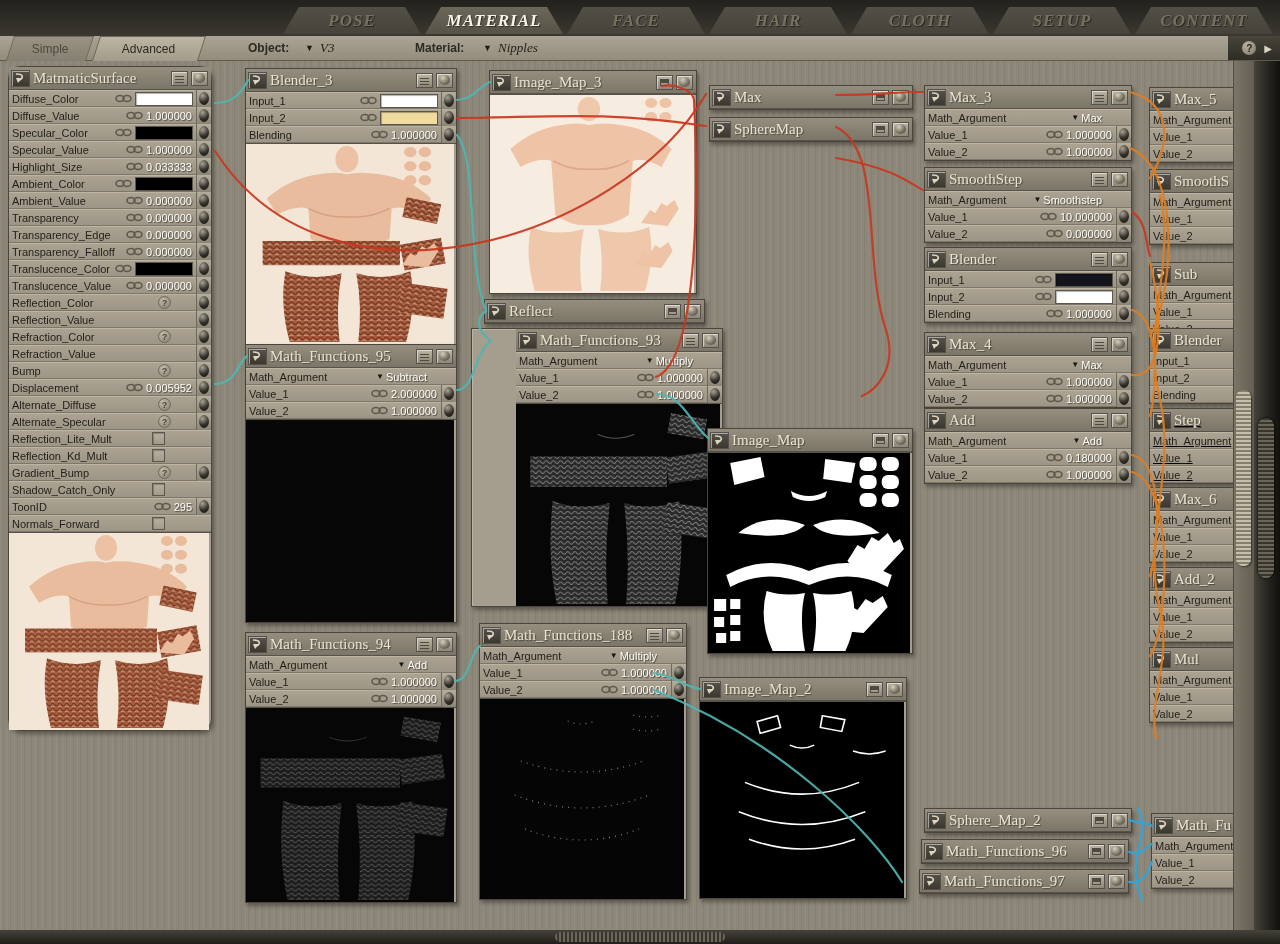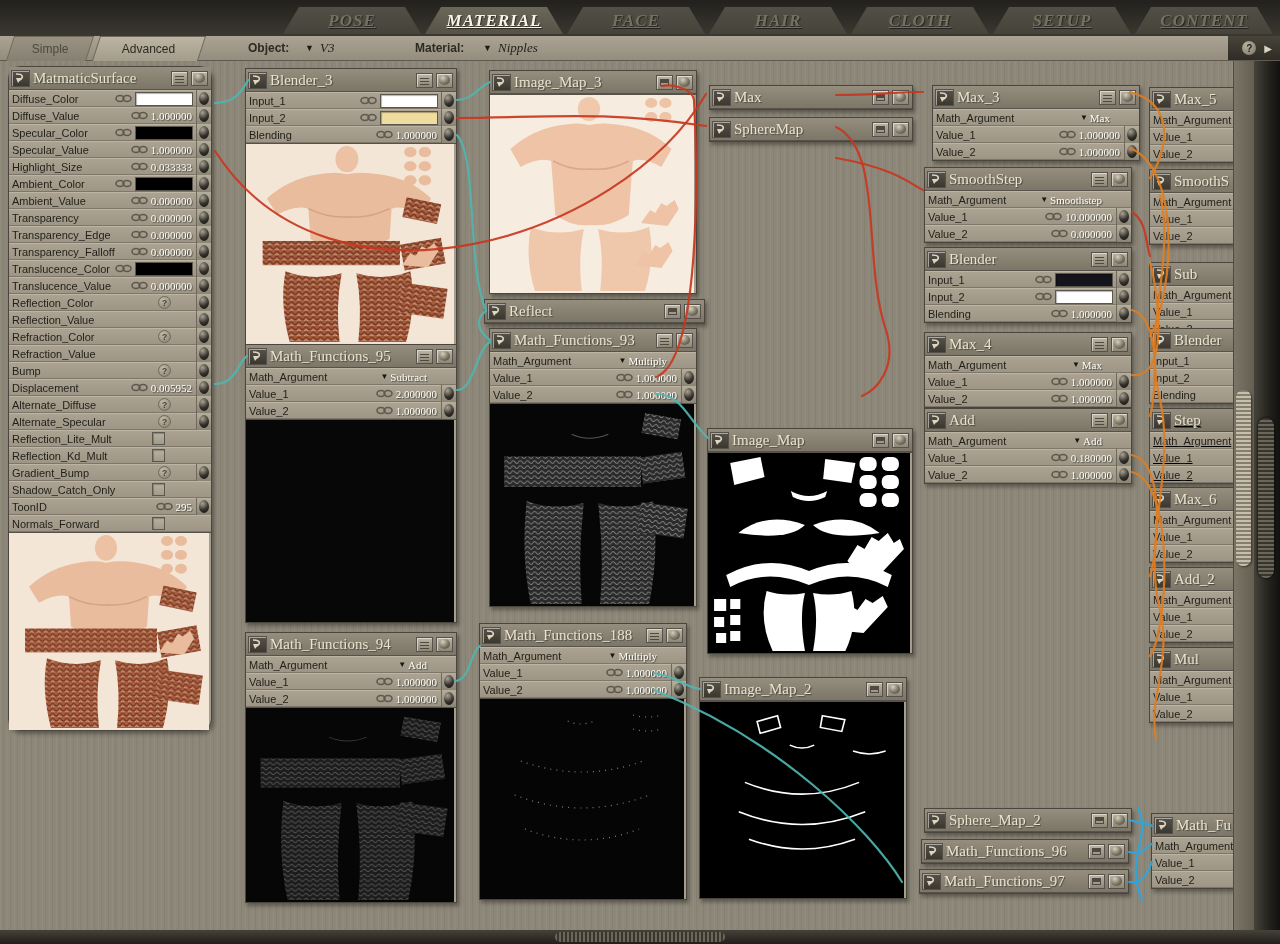--- a/index.html
+++ b/index.html
@@ -8,21 +8,21 @@
     background:
       repeating-linear-gradient(90deg, rgba(255,255,255,.045) 0 1px, rgba(0,0,0,0) 1px 3px, rgba(0,0,0,.05) 3px 4px, rgba(0,0,0,0) 4px 7px),
       #8d8779;}
   
   #tabbar{position:absolute;left:0;top:0;width:1280px;height:36px;background:linear-gradient(#23211d,#3b3831);z-index:6;}
   #tabrow{position:absolute;left:283px;top:7px;display:flex;gap:4px;}
   .ptab{height:27px;min-width:138px;display:flex;align-items:center;justify-content:center;
     background:linear-gradient(#525046,#45433a);color:#75715f;
     font:bold italic 17px "Liberation Serif",serif;letter-spacing:1px;
     clip-path:polygon(16px 0,calc(100% - 16px) 0,100% 100%,0 100%);
-    text-shadow:1px 1px 1px rgba(0,0,0,.5);text-decoration:underline;}
+    text-shadow:1px 1px 1px rgba(0,0,0,.5);}
   .ptab.active{background:linear-gradient(#6b6759,#565246);color:#f7f4ea;}
   
   #toolbar{position:absolute;left:0;top:36px;width:1280px;height:24px;
     background:linear-gradient(#aba495,#948d7e);border-bottom:1px solid #5f5a4f;z-index:6;}
   .mode-tab{position:absolute;top:0;height:24px;display:flex;align-items:center;justify-content:center;
     font:12px "Liberation Sans",sans-serif;transform:skewX(-18deg);border:1px solid #6e6858;border-bottom:none;}
   .mode-tab span{transform:skewX(18deg);}
   #tab-simple{left:10px;width:78px;background:linear-gradient(#9a9384,#868072);color:#4e493d;}
   #tab-advanced{left:96px;width:104px;background:linear-gradient(#bcb5a4,#a39c8b);color:#2c2921;}
   .tb-label{position:absolute;top:5px;font:bold 12px "Liberation Sans",sans-serif;color:#2c2a22;}
@@ -60,21 +60,21 @@
     background:repeating-linear-gradient(0deg,#4e4a42 0 1px,rgba(0,0,0,0) 1px 3px);}
   .nbtn.win{position:relative;}
   .nbtn.win::after{content:"";position:absolute;left:3px;right:3px;top:3px;bottom:3px;border:1px solid #4e4a42;
     background:linear-gradient(#4e4a42 0 3px, rgba(0,0,0,0) 3px);}
   .nbtn.eyeb{display:flex;align-items:center;justify-content:center;}
   .eye{width:11px;height:10px;border-radius:50%;background:radial-gradient(circle at 35% 28%,#d6cfba,#7a7466 55%,#433f35);}
   .row{height:17px;display:flex;align-items:center;padding:0 0 0 3px;box-sizing:border-box;
     background:linear-gradient(#aba292,#9d9585);border-top:1px solid #bdb5a3;border-bottom:1px solid #7e7769;
     font:11px "Liberation Sans",sans-serif;color:#211f19;}
   .rlabel{flex:1;white-space:nowrap;overflow:hidden;}
-  .rvalue{color:#fdfdf6;text-shadow:1px 1px 1px rgba(0,0,0,.55);margin-right:3px;font-family:Liberation Serif, serif;}
+  .rvalue{color:#fdfdf6;text-shadow:1px 1px 1px rgba(0,0,0,.55);margin-right:3px;}
   .chain{width:20px;flex:none;display:flex;align-items:center;}
   .swatch{width:56px;height:12px;flex:none;border:1px solid #5c574e;box-shadow:inset 1px 1px 1px rgba(0,0,0,.3);margin-right:2px;}
   .plug{width:14px;height:17px;flex:none;margin-left:1px;border-left:1px solid #6e695d;
     background:linear-gradient(#b5ae9c,#8a8475);display:flex;align-items:center;justify-content:center;}
   .knob{width:10px;height:13px;border-radius:50%;background:radial-gradient(circle at 35% 28%,#a9a294,#33302a 55%,#11100d);}
   .dd{display:flex;align-items:center;margin-right:26px;gap:2px;}
   .dd .tri{color:#171510;font-size:8px;}
   .helpc{width:13px;height:13px;border-radius:50%;flex:none;margin-right:24px;
     background:radial-gradient(circle at 35% 30%,#c3bcaa,#837d6e);border:1px solid #6e695d;
     color:#4a463c;font:bold 9px "Liberation Sans",sans-serif;display:flex;align-items:center;justify-content:center;box-sizing:border-box;}
@@ -547,21 +547,21 @@
               <path d="M8,5 L4,10 L2,5 Z" fill="#ddd6c2"></path>
             </svg>
           </div>
    <div class="ntitle">Reflect</div>
           <div class="nbtn win"></div>
           <div class="nbtn eyeb">
             <div class="eye"></div>
           </div>
         </div>
       </div>
-      <div class="node" style="left: 489px; top: 268px; width: 206px;">
+      <div class="node" style="left: 471px; top: 268px; width: 206px; padding-left: 44px;">
         <div class="nhdr">
    <div class="nbtn arrowb">
             <svg width="13" height="11" viewBox="0 0 13 11">
               <path d="M2,1 C9,1 10,4 6,7" fill="none" stroke="#ddd6c2" stroke-width="1.6"></path>
               <path d="M8,5 L4,10 L2,5 Z" fill="#ddd6c2"></path>
             </svg>
           </div>
    <div class="ntitle">Math_Functions_93</div>
           <div class="nbtn menu"></div>
           <div class="nbtn eyeb">
@@ -902,21 +902,21 @@
               <path d="M8,5 L4,10 L2,5 Z" fill="#ddd6c2"></path>
             </svg>
           </div>
    <div class="ntitle">SphereMap</div>
           <div class="nbtn win"></div>
           <div class="nbtn eyeb">
             <div class="eye"></div>
           </div>
         </div>
       </div>
-      <div class="node" style="left: 924px; top: 25px; width: 206px; margin-left: 8px;">
+      <div class="node" style="left: 924px; top: 25px; width: 206px;">
         <div class="nhdr">
    <div class="nbtn arrowb">
             <svg width="13" height="11" viewBox="0 0 13 11">
               <path d="M2,1 C9,1 10,4 6,7" fill="none" stroke="#ddd6c2" stroke-width="1.6"></path>
               <path d="M8,5 L4,10 L2,5 Z" fill="#ddd6c2"></path>
             </svg>
           </div>
    <div class="ntitle">Max_3</div>
           <div class="nbtn menu"></div>
           <div class="nbtn eyeb">

